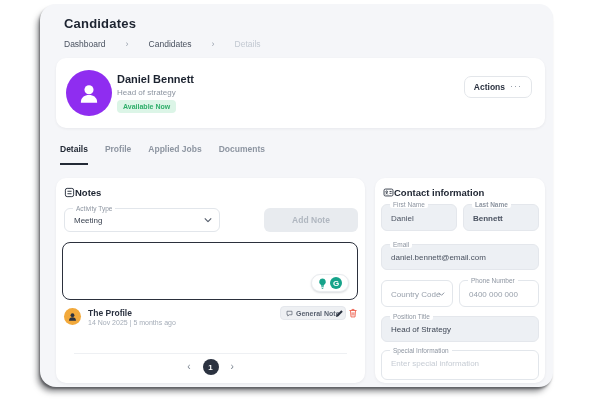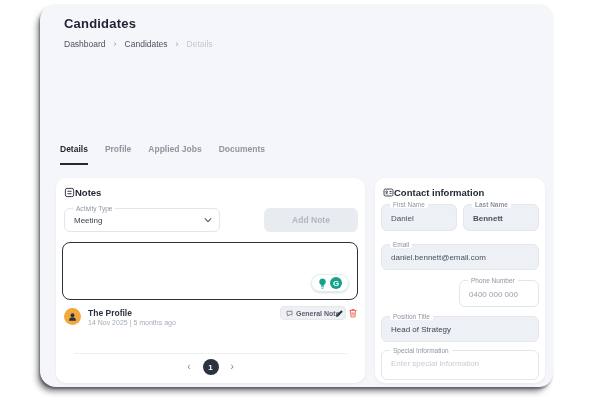--- a/index.html
+++ b/index.html
@@ -8,21 +8,21 @@
 
   .window {
     position:absolute; left:40px; top:4px; width:513px; height:383px;
     background:#f5f6f9; border-radius:16px 14px 14px 16px;
     box-shadow:-4px 6px 6px -2px rgba(16,18,24,.55), -1px 2px 2px rgba(16,18,24,.35);
     overflow:hidden;
   }
 
   .page-title { position:absolute; left:24px; top:12px; font-size:13px; font-weight:bold; color:#1c2330; letter-spacing:.2px; }
 
-  .breadcrumb { position:absolute; left:24px; top:35px; display:flex; align-items:center; gap:8px; font-size:8.5px; }
+  .breadcrumb { position:absolute; left:24px; top:35px; display:flex; align-items:center; gap:20px; font-size:8.5px; }
   .crumb { color:#4a5260; }
   .crumb.current { color:#c2c8d1; }
   .crumb-sep { color:#9aa2ae; font-size:9px; }
 
   .card { position:absolute; background:#fff; border-radius:10px; box-shadow:0 1px 3px rgba(16,24,40,.06); }
 
   
   .profile-card { left:16px; top:54px; width:489px; height:70px; }
   .avatar-lg { position:absolute; left:10px; top:12px; width:46px; height:46px; border-radius:50%; background:#8f2df0; display:flex; align-items:center; justify-content:center; }
   .profile-name { position:absolute; left:61px; top:15px; font-size:11px; font-weight:bold; color:#1c2330; }
@@ -98,20 +98,35 @@
   <div class="page-title">Candidates</div>
 
   <div class="breadcrumb">
     <span class="crumb">Dashboard</span>
     <span class="crumb-sep">›</span>
     <span class="crumb">Candidates</span>
     <span class="crumb-sep">›</span>
     <span class="crumb current">Details</span>
   </div>
 
+  <div class="card profile-card">
+    <div class="avatar-lg">
+      <svg width="26" height="26" viewBox="0 0 24 24">
+        <circle cx="12" cy="9" r="4.2" fill="#fff"></circle>
+        <path d="M4.5 20.5c0-4.2 3.4-6.6 7.5-6.6s7.5 2.4 7.5 6.6v.5h-15z" fill="#fff"></path>
+      </svg>
+    </div>
+    <div class="profile-name">Daniel Bennett</div>
+    <div class="profile-role">Head of strategy</div>
+    <div class="avail-badge">Available Now</div>
+    <button class="actions-btn">
+      <span class="lbl">Actions</span>
+      <span class="dots">···</span>
+    </button>
+  </div>
 
   <div class="tabs">
     <div class="tab active">Details</div>
     <div class="tab">Profile</div>
     <div class="tab">Applied Jobs</div>
     <div class="tab">Documents</div>
   </div>
 
   <div class="card notes-card">
     <div class="panel-header">
@@ -192,20 +207,26 @@
       <span class="fvalue">Daniel</span>
     </div>
     <div class="field filled f-last">
       <span class="flabel">Last Name</span>
       <span class="fvalue">Bennett</span>
     </div>
     <div class="field filled f-email">
       <span class="flabel">Email</span>
       <span class="fvalue">daniel.bennett@email.com</span>
     </div>
+    <div class="field outlined f-cc">
+      <span class="fvalue muted">Country Code</span>
+      <svg class="chev" width="7" height="4" viewBox="0 0 10 6" fill="none" stroke="#8d95a1" stroke-width="1.5">
+          <path d="M1 1l4 4 4-4"></path>
+        </svg>
+    </div>
     <div class="field outlined f-phone">
       <span class="flabel">Phone Number</span>
       <span class="fvalue muted">0400 000 000</span>
     </div>
     <div class="field filled f-pos">
       <span class="flabel">Position Title</span>
       <span class="fvalue" style="color:#3e4654;">Head of Strategy</span>
     </div>
     <div class="field outlined f-special">
       <span class="flabel">Special Information</span>

